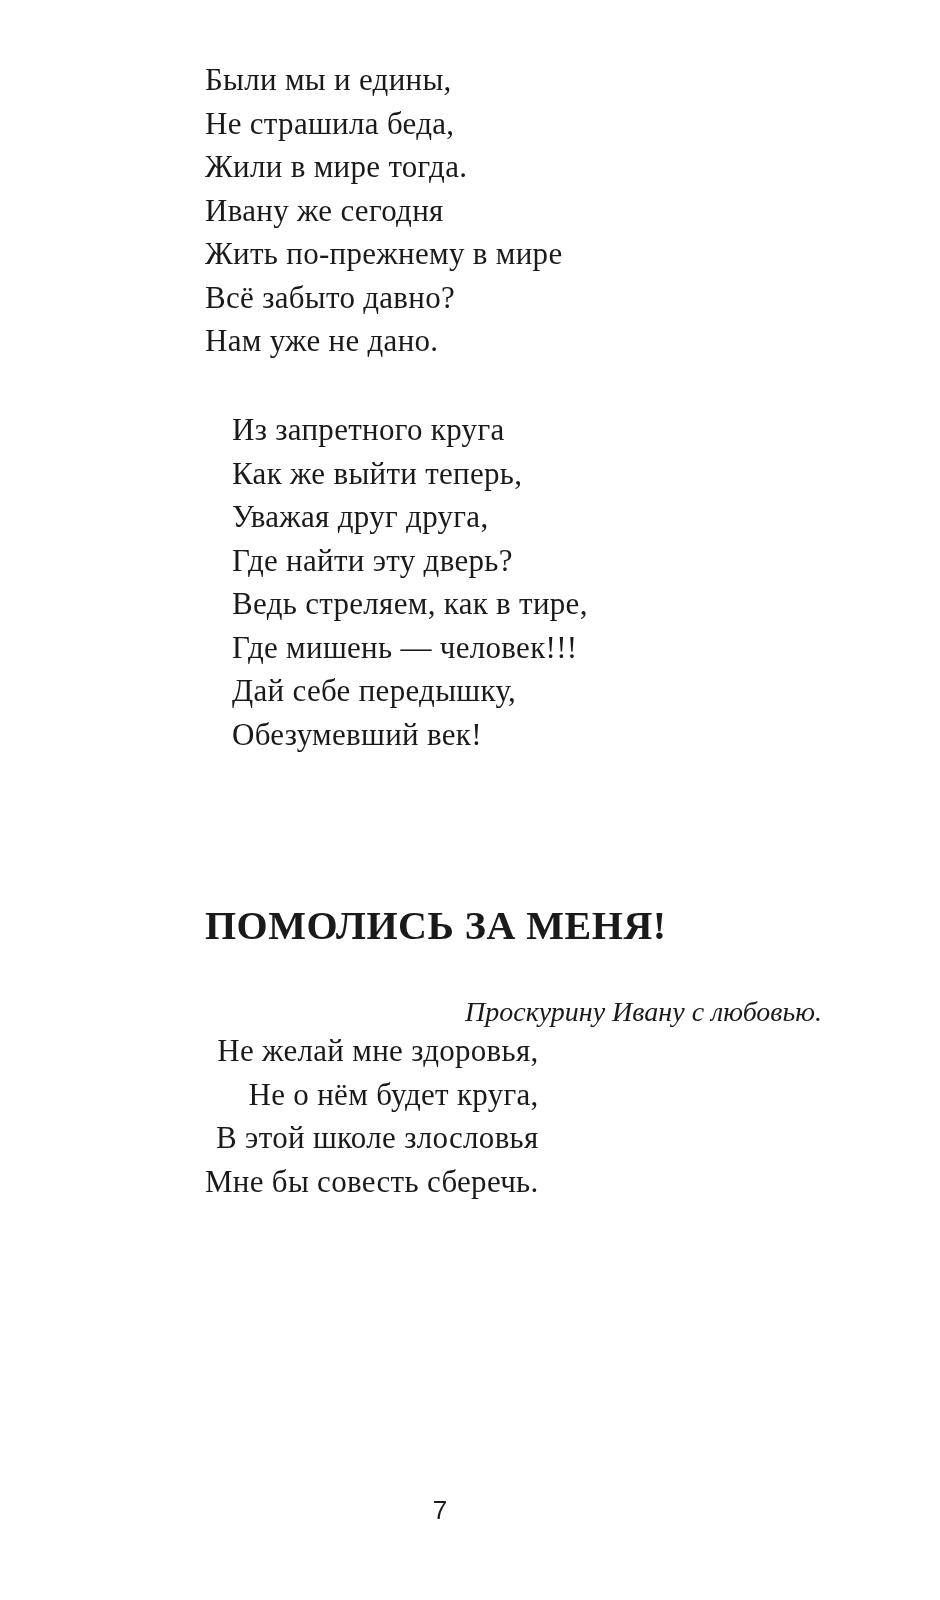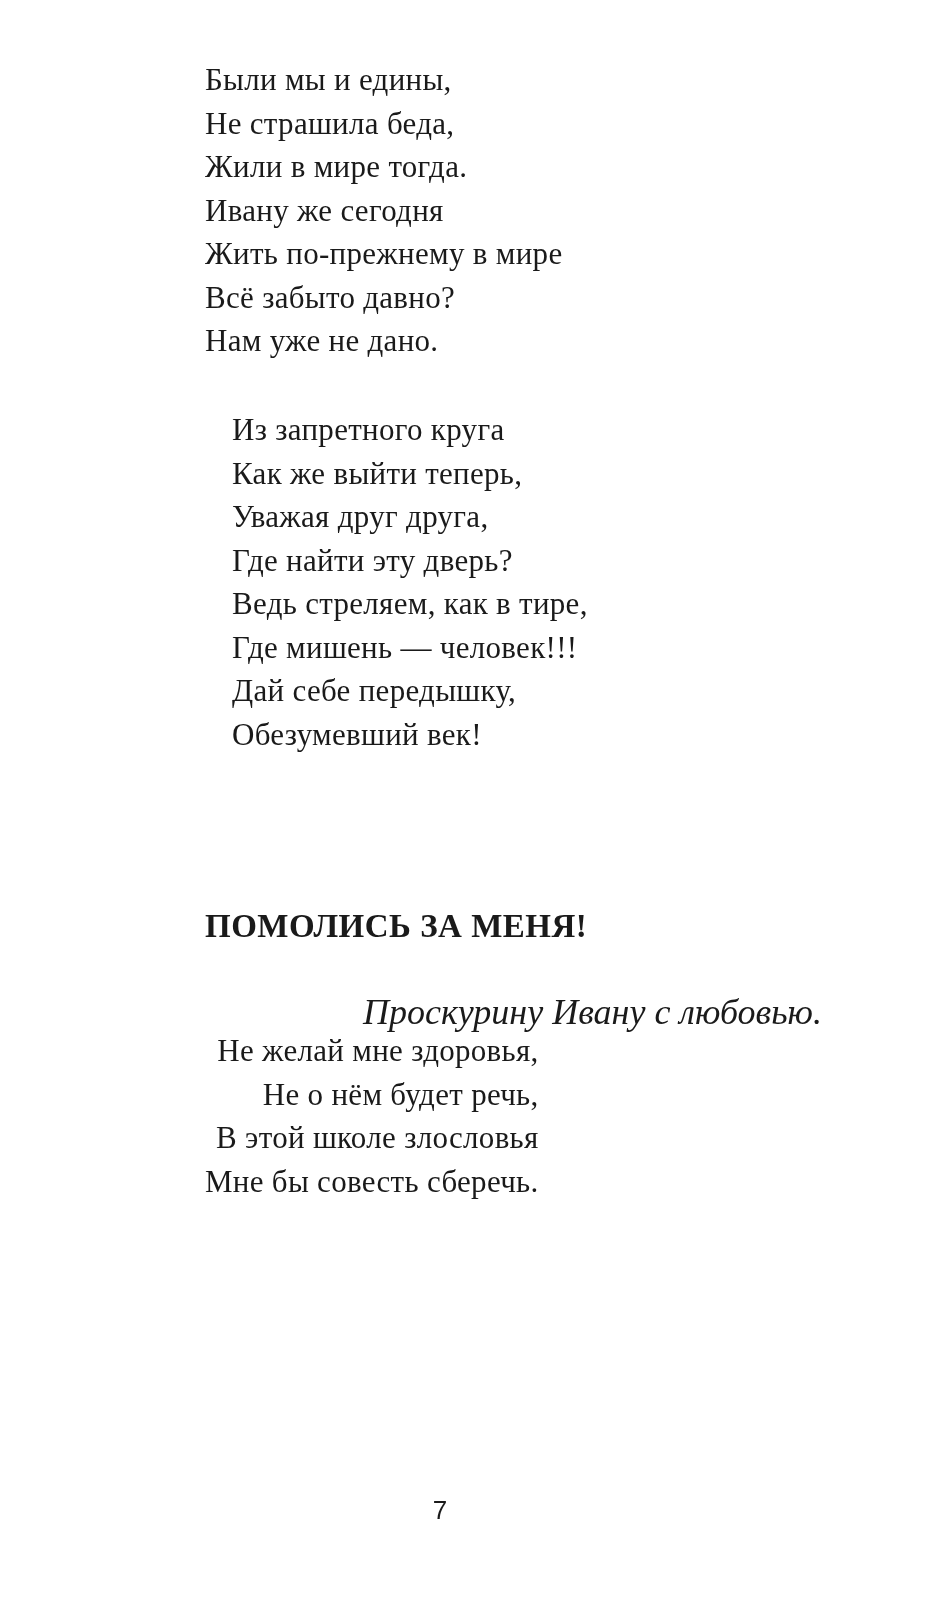--- a/index.html
+++ b/index.html
@@ -37,32 +37,32 @@
     #stanza-1 { top: 58px; }
     #stanza-2 { top: 408px; margin-left: 27px; }
     #stanza-3 { top: 1029px; text-align: right; }
     #stanza-4 { top: 1272px; }
 
     .poem-title {
       position: absolute;
       left: 205px;
       top: 902px;
       margin: 0;
-      font-size: 33px;
+      font-size: 40px;
       font-weight: bold;
       line-height: 48px;
       letter-spacing: 0.5px;
       white-space: nowrap;
     }
     .dedication {
       position: absolute;
       right: 118px;
       top: 992px;
       margin: 0;
-      font-size: 36px;
+      font-size: 28px;
       font-style: italic;
       line-height: 40px;
       white-space: nowrap;
     }
     .page-number {
       position: absolute;
       left: 0;
       width: 880px;
       text-align: center;
       top: 1494px;
@@ -96,21 +96,21 @@
     <span class="line">Дай себе передышку,</span>
     <span class="line">Обезумевший век!</span>
   </div>
 
   <h2 class="poem-title">ПОМОЛИСЬ ЗА МЕНЯ!</h2>
 
   <p class="dedication">Проскурину Ивану с любовью.</p>
 
   <div class="stanza" id="stanza-3">
     <span class="line">Не желай мне здоровья,</span>
-    <span class="line">Не о нём будет речь,</span>
+    <span class="line">Не о нём будет круга,</span>
     <span class="line">В этой школе злословья</span>
     <span class="line">Мне бы совесть сберечь.</span>
   </div>
 
 
   <div class="page-number">7</div>
 
 </div>
 
 </body></html>

